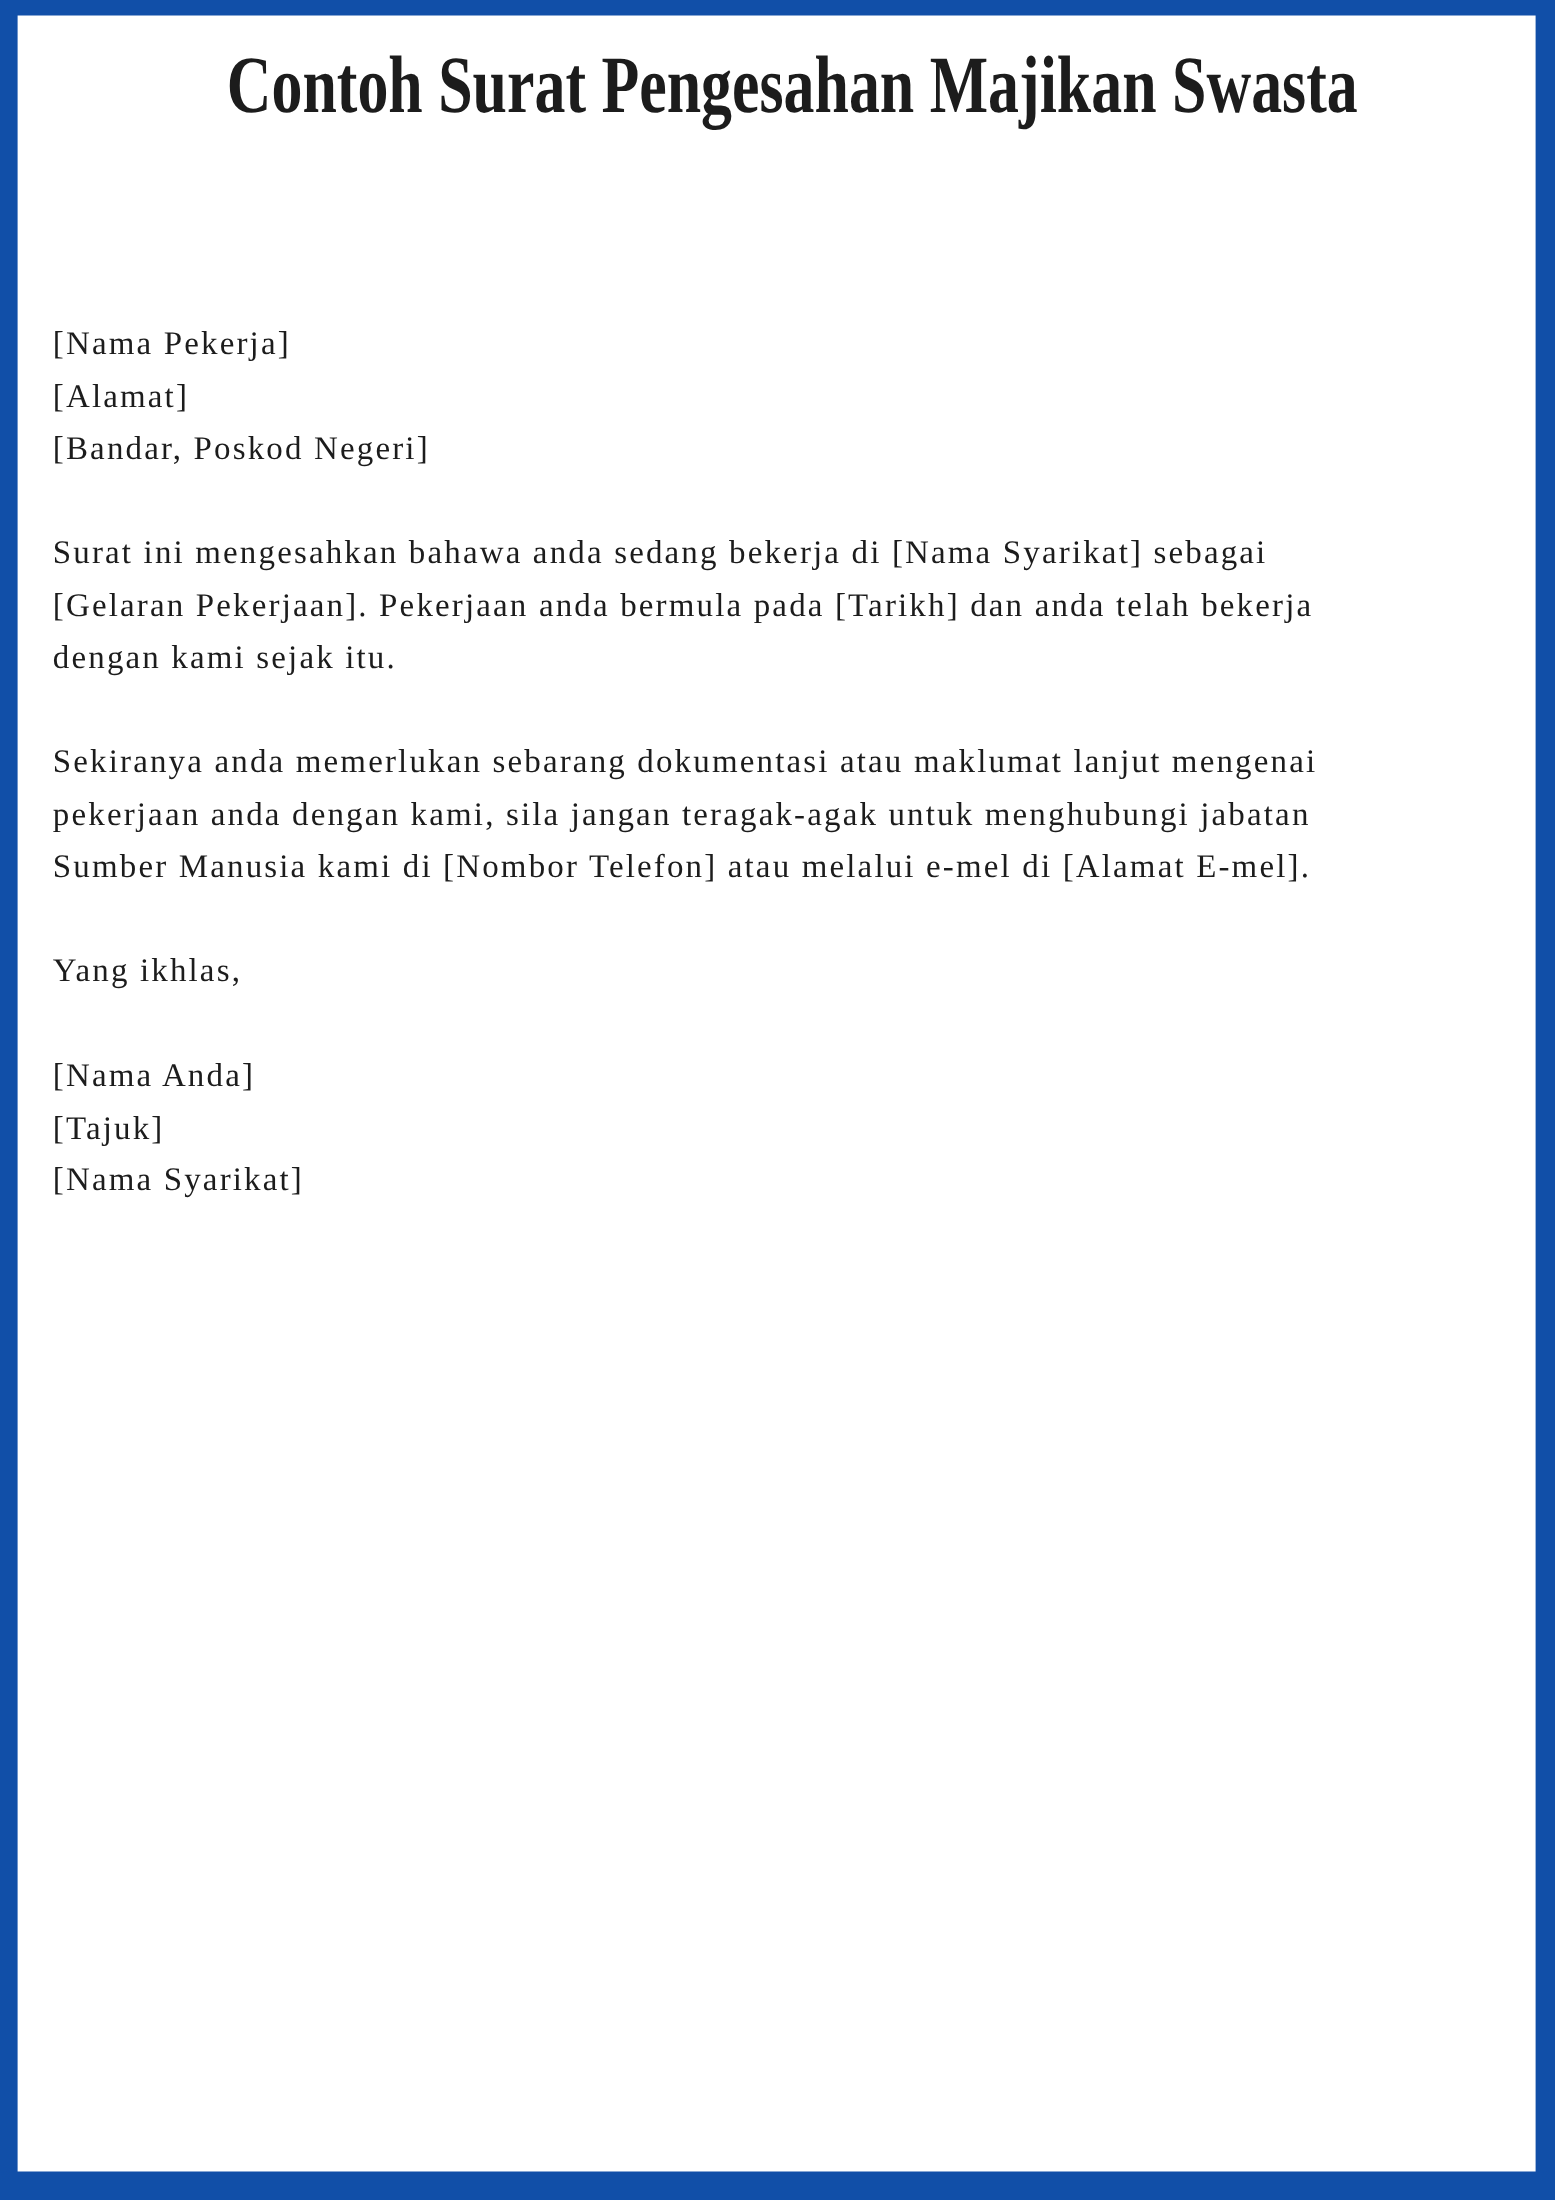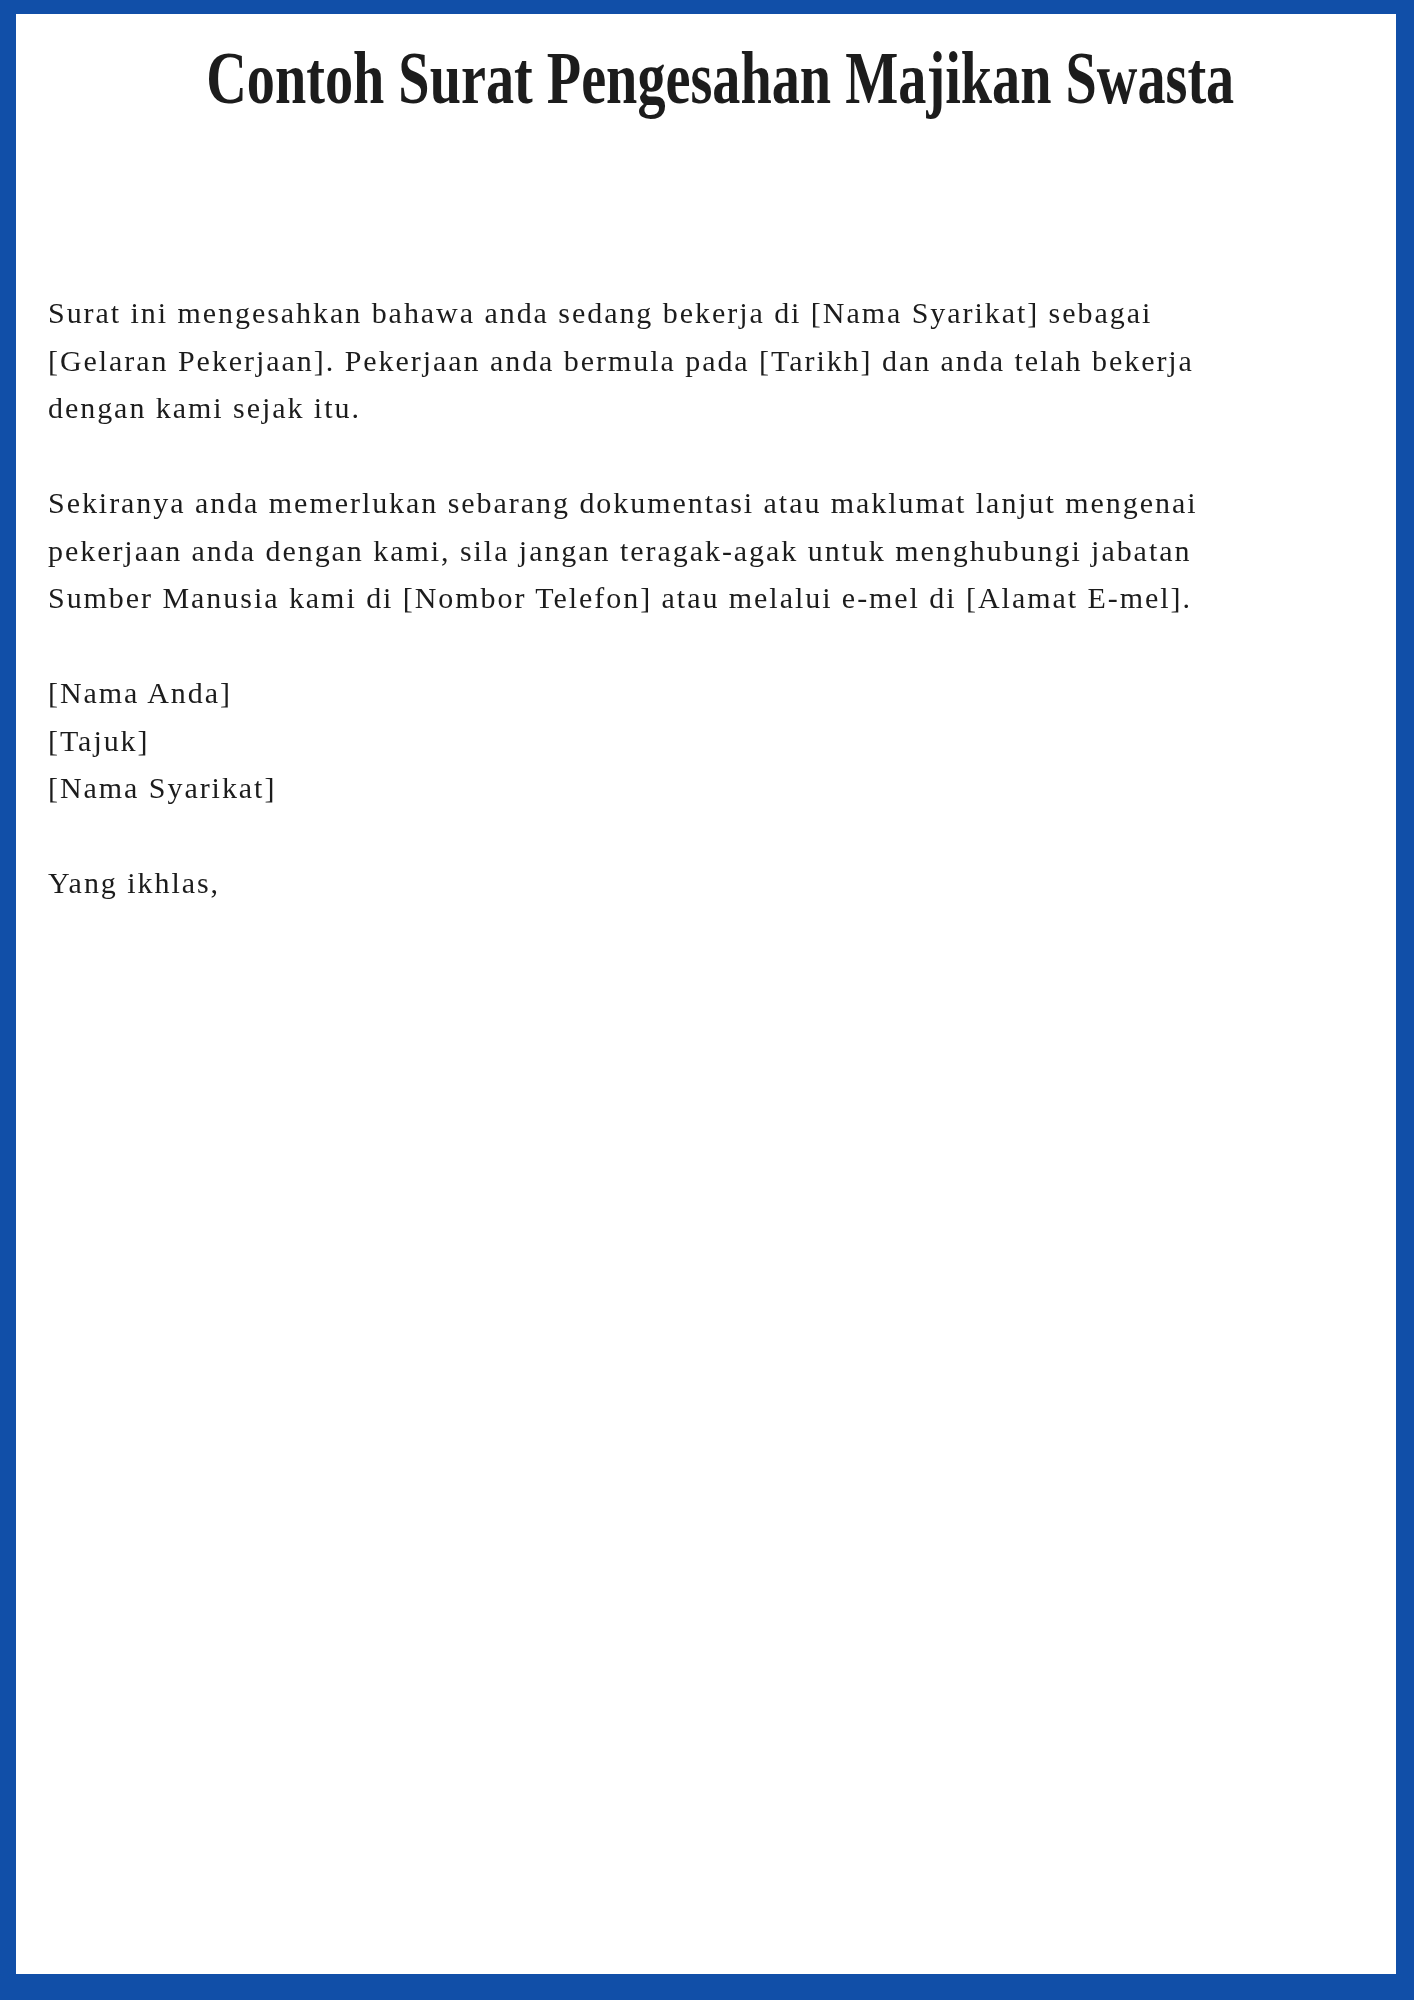--- a/index.html
+++ b/index.html
@@ -42,31 +42,34 @@
 </style>
 </head>
 <body>
 
 <div class="page-inner">
   <h1 class="letter-title">Contoh Surat Pengesahan Majikan Swasta</h1>
 
   <div class="letter-body">
 
 
+    <p>[Nama Pekerja]
+[Alamat]
+[Bandar, Poskod Negeri]</p>
 
 
     <p>Surat ini mengesahkan bahawa anda sedang bekerja di [Nama Syarikat] sebagai
 [Gelaran Pekerjaan]. Pekerjaan anda bermula pada [Tarikh] dan anda telah bekerja
 dengan kami sejak itu.</p>
 
 
     <p>Sekiranya anda memerlukan sebarang dokumentasi atau maklumat lanjut mengenai
 pekerjaan anda dengan kami, sila jangan teragak-agak untuk menghubungi jabatan
 Sumber Manusia kami di [Nombor Telefon] atau melalui e-mel di [Alamat E-mel].</p>
 
 
+    <p>Yang ikhlas,</p>
+
     <p>[Nama Anda]
 [Tajuk]
 [Nama Syarikat]</p>
-
-    <p>Yang ikhlas,</p>
   </div>
 </div>
 
 </body></html>

